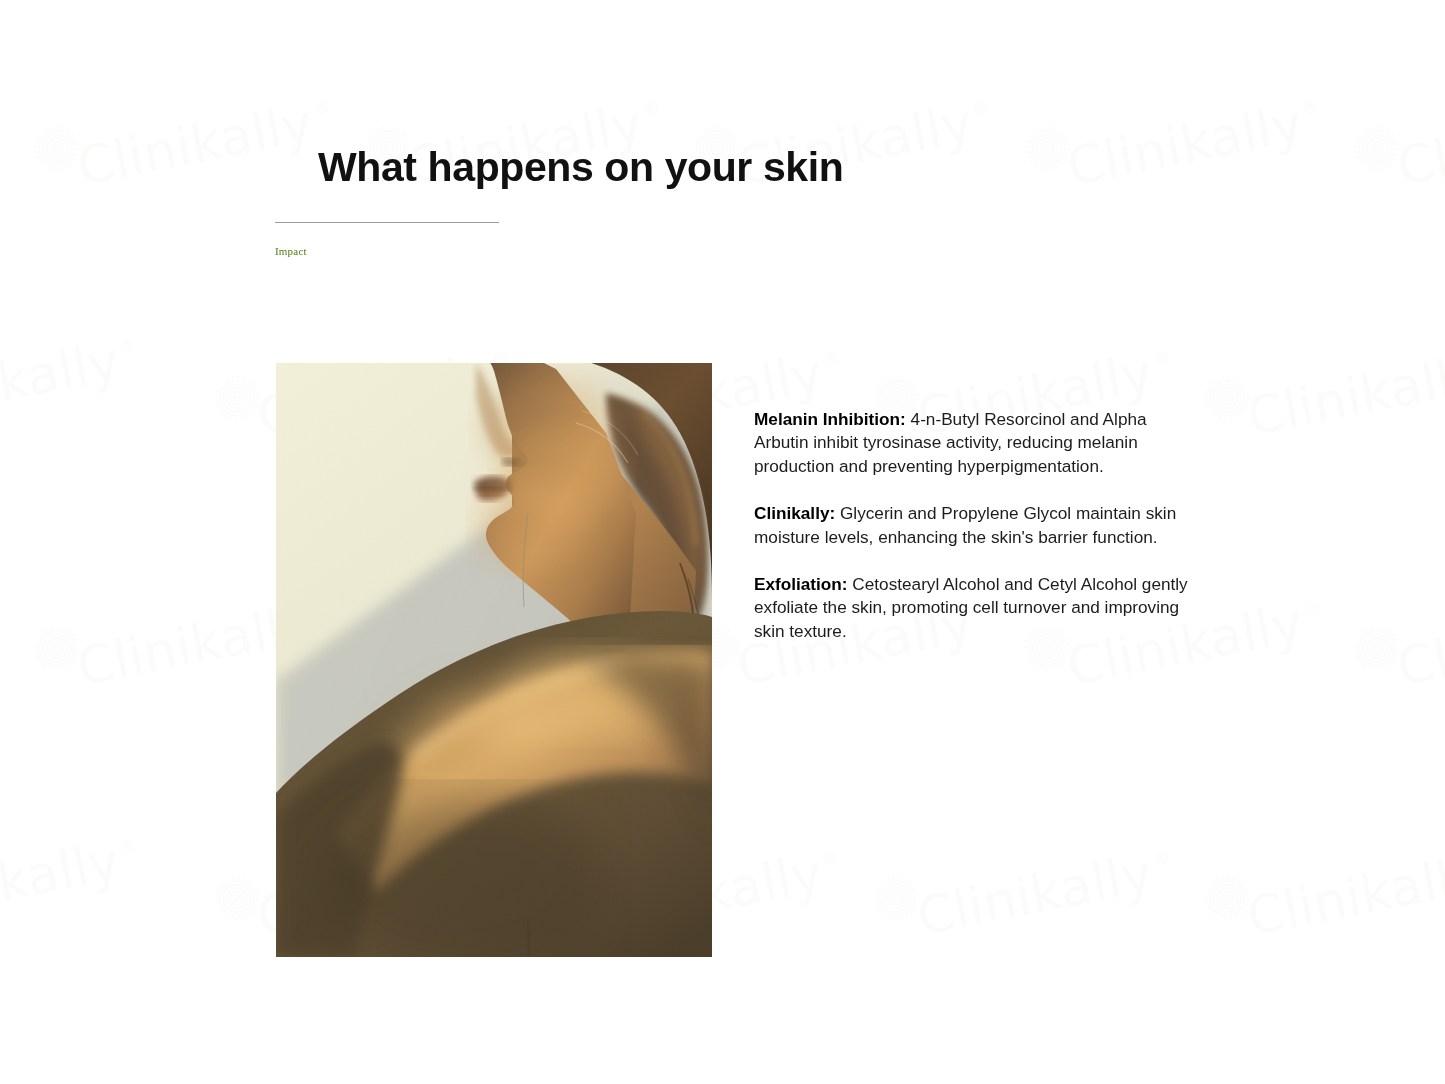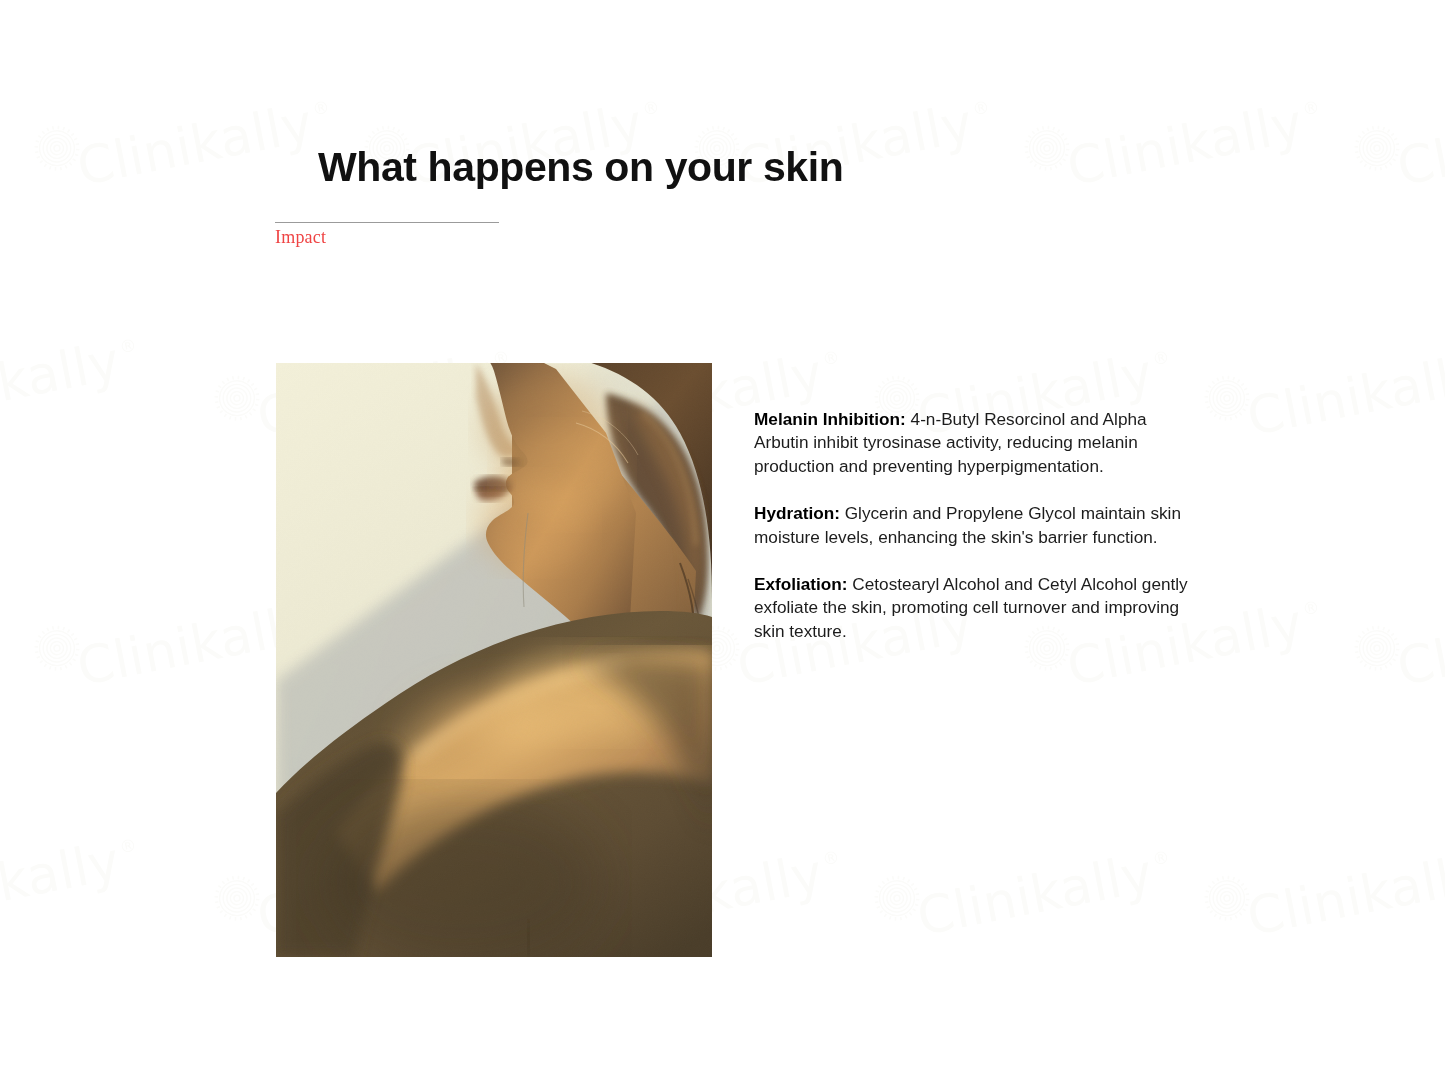--- a/index.html
+++ b/index.html
@@ -96,24 +96,24 @@
     left: 275px;
     top: 222px;
     width: 224px;
     height: 1px;
     background: #9b9b9b;
   }
 
   #section-label {
     position: absolute;
     left: 275px;
-    top: 227px;
+    top: 245px;
     font-family: "Liberation Serif", serif;
-    font-size: 18px;
-    color: #ef4444;
+    font-size: 11px;
+    color: #4d7c0f;
     letter-spacing: 0.2px;
   }
 
   
   #photo-frame {
     position: absolute;
     left: 276px;
     top: 363px;
     width: 436px;
     height: 594px;
@@ -975,20 +975,20 @@
       <rect x="0" y="0" width="436" height="594" fill="none"></rect>
       <rect x="0" y="0" width="436" height="594" filter="url(#grain)" fill="#8a8a7a" opacity="0.25"></rect>
     </svg>
   </div>
 
   <div id="impact-list">
     <p class="impact-item">
       <span class="impact-term">Melanin Inhibition:</span><span class="impact-desc"> 4-n-Butyl Resorcinol and Alpha Arbutin inhibit tyrosinase activity, reducing melanin production and preventing hyperpigmentation.</span>
     </p>
     <p class="impact-item">
-      <span class="impact-term">Hydration:</span><span class="impact-desc"> Glycerin and Propylene Glycol maintain skin moisture levels, enhancing the skin's barrier function.</span>
+      <span class="impact-term">Clinikally:</span><span class="impact-desc"> Glycerin and Propylene Glycol maintain skin moisture levels, enhancing the skin's barrier function.</span>
     </p>
     <p class="impact-item">
       <span class="impact-term">Exfoliation:</span><span class="impact-desc"> Cetostearyl Alcohol and Cetyl Alcohol gently exfoliate the skin, promoting cell turnover and improving skin texture.</span>
     </p>
   </div>
 
 </div>
 
 </body></html>

